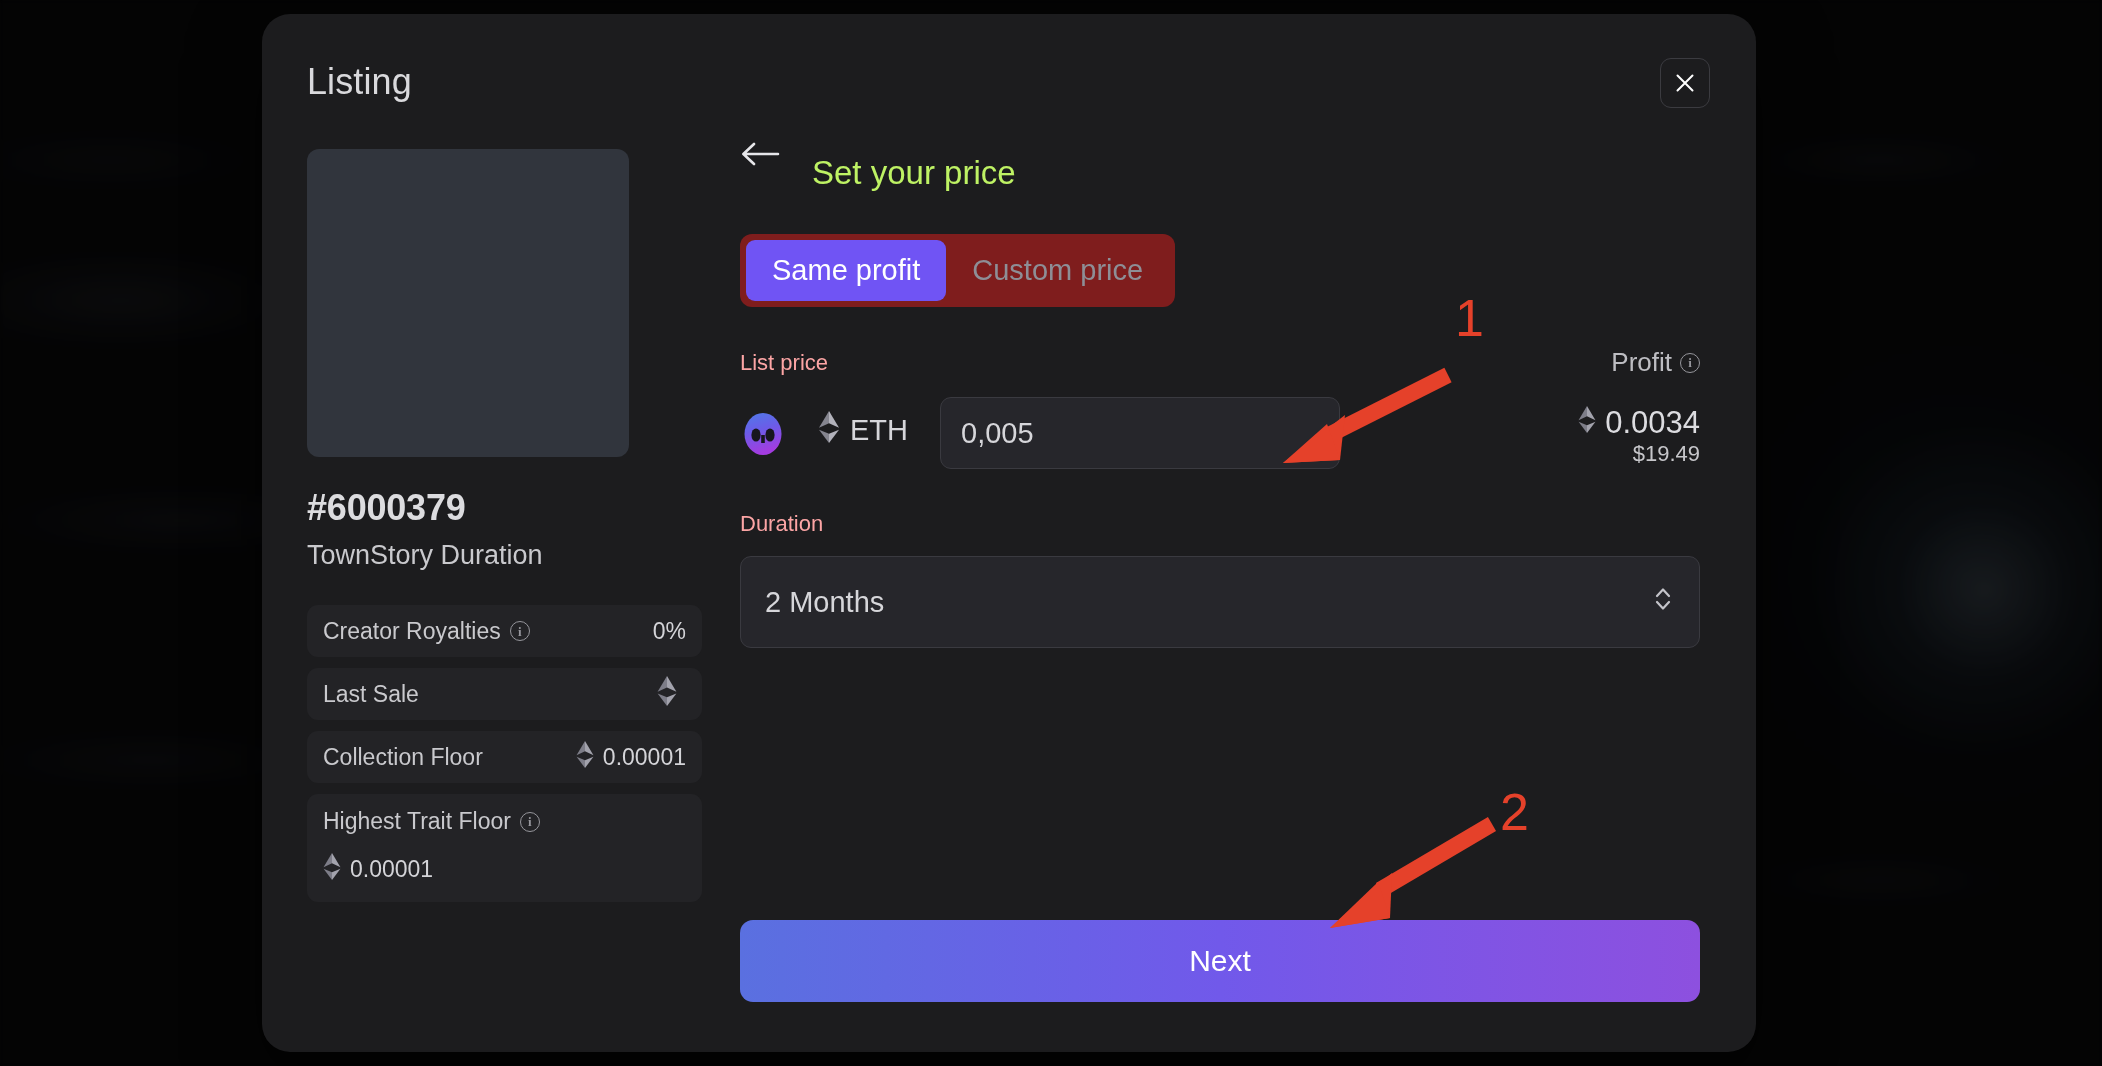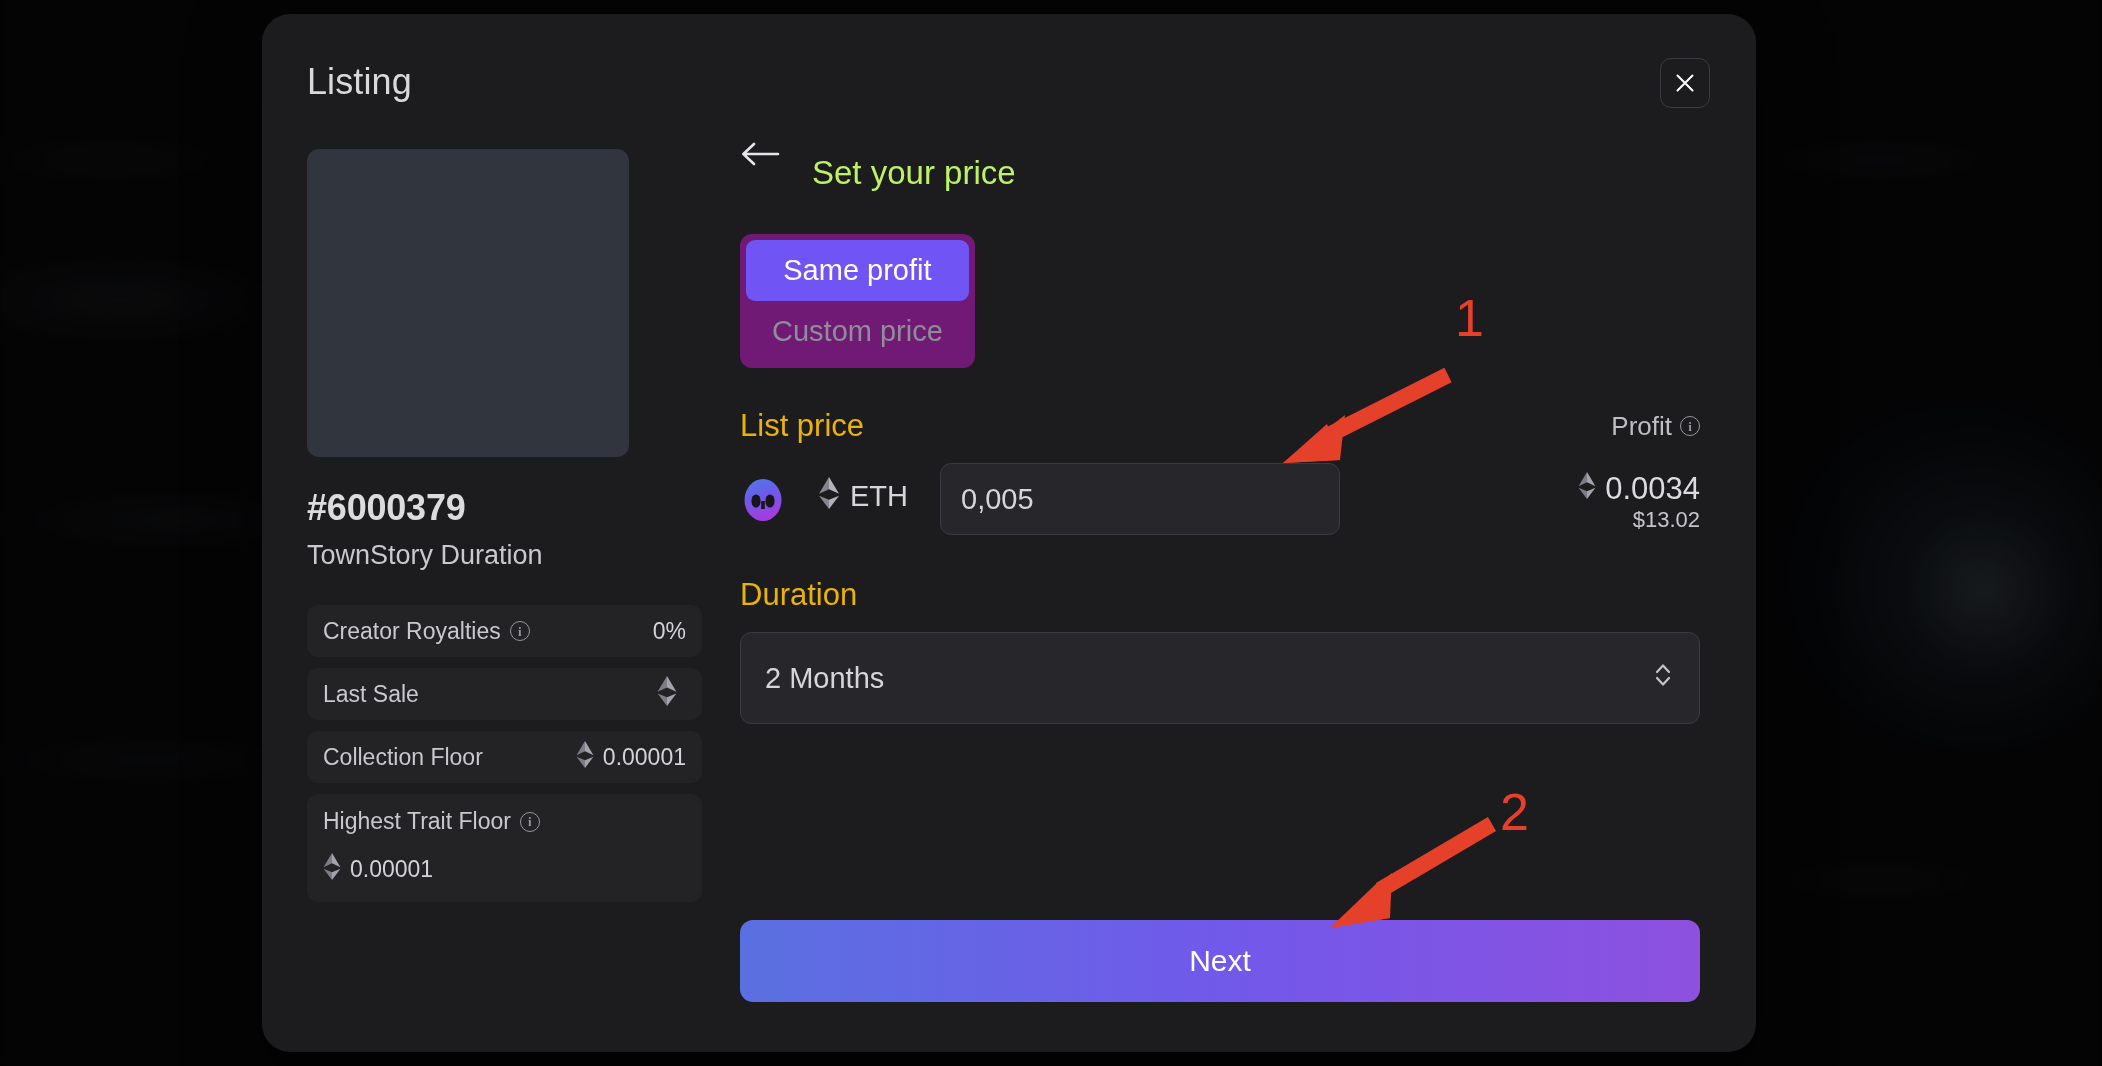--- a/index.html
+++ b/index.html
@@ -122,39 +122,38 @@
   #step-head { display: flex; align-items: center; gap: 28px; }
   #back-btn {
     background: transparent; border: none; cursor: pointer;
     width: 44px; height: 38px; display: flex; align-items: center;
   }
   #step-title { font-size: 33px; color: #bef264; margin-top: 35px; }
 
   #segmented {
     margin-top: 42px;
     display: inline-flex;
-    background: #701a75;
+    background: #7f1d1d;
     border-radius: 12px;
     padding: 6px;
-    flex-direction: column;
   }
   .seg {
     border: none; cursor: pointer;
     font-family: inherit; font-size: 29px;
     padding: 14px 26px;
     border-radius: 9px;
     background: transparent; color: #8e8e96;
   }
   .seg.active { background: #7054f4; color: #ffffff; }
 
   #price-block { margin-top: 40px; position: relative; }
   .row-labels {
     display: flex; align-items: center; justify-content: space-between;
   }
-  .field-label { font-size: 31px; color: #eab308; }
+  .field-label { font-size: 22px; color: #fca5a5; }
   .profit-label {
     display: flex; align-items: center; gap: 8px;
     font-size: 26px; color: #bdbdc2;
   }
 
   #price-row {
     margin-top: 19px;
     display: flex; align-items: flex-start; gap: 0;
   }
   #avatar { width: 46px; height: 46px; margin-top: 14px; flex: 0 0 46px; }
@@ -369,21 +368,21 @@
             <span>
               <svg width="18" height="27" viewBox="0 0 20 30">
                 <path d="M10 0 L10 11.4 L19.4 15.7 Z" fill="#a3a3ad"></path>
                 <path d="M10 0 L0.6 15.7 L10 11.4 Z" fill="#7d7d88"></path>
                 <path d="M10 21.3 L10 30 L19.4 17.5 Z" fill="#a3a3ad"></path>
                 <path d="M10 30 L10 21.3 L0.6 17.5 Z" fill="#7d7d88"></path>
               </svg>
             </span>
             <span>0.0034</span>
           </span>
-          <span id="profit-usd">$13.02</span>
+          <span id="profit-usd">$19.49</span>
         </span>
 
       </div>
     </div>
 
     <div id="duration-block">
       <div class="field-label">Duration</div>
       <div id="duration-select">
         <span>2 Months</span>
         <span>

